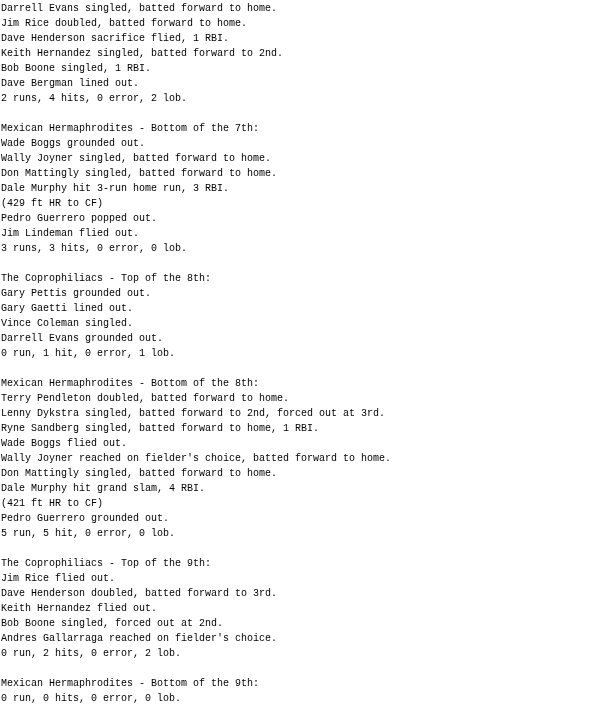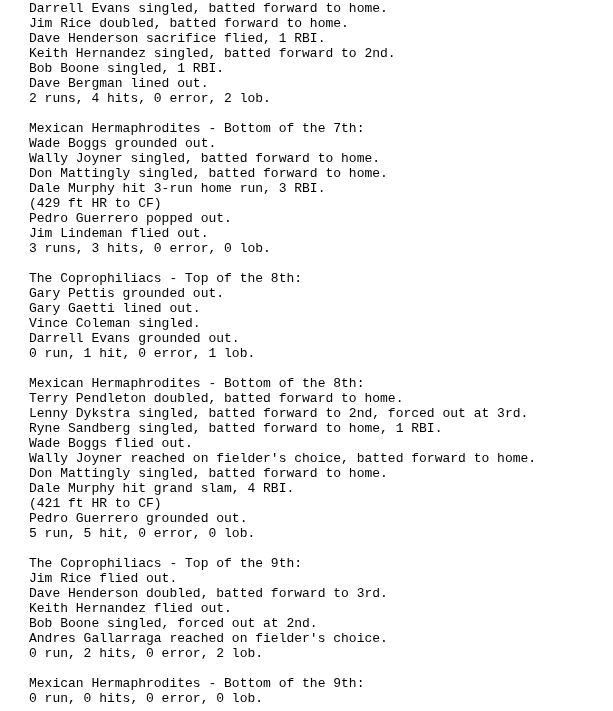--- a/index.html
+++ b/index.html
@@ -7,26 +7,25 @@
     padding: 0;
     background: #ffffff;
   }
   body {
     width: 613px;
     height: 711px;
     overflow: hidden;
   }
   .log {
     font-family: "Liberation Mono", "DejaVu Sans Mono", monospace;
-    font-size: 13px;
+    font-size: 10px;
     line-height: 15px;
     color: #000000;
     padding: 1px 0 0 1px;
     white-space: pre;
-    margin-left: 28px;
   }
   .line {
     height: 15px;
   }
 </style>
 </head>
 <body style="background: rgb(255, 255, 255);">
 
 <div class="log" style="color: rgb(0, 0, 0);"><div class="line play">Darrell Evans singled, batted forward to home.</div><div class="line play">Jim Rice doubled, batted forward to home.</div><div class="line play">Dave Henderson sacrifice flied, 1 RBI.</div><div class="line play">Keith Hernandez singled, batted forward to 2nd.</div><div class="line play">Bob Boone singled, 1 RBI.</div><div class="line play">Dave Bergman lined out.</div><div class="line summary">2 runs, 4 hits, 0 error, 2 lob.</div><div class="line blank">&nbsp;</div><div class="line header">Mexican Hermaphrodites - Bottom of the 7th:</div><div class="line play">Wade Boggs grounded out.</div><div class="line play">Wally Joyner singled, batted forward to home.</div><div class="line play">Don Mattingly singled, batted forward to home.</div><div class="line play">Dale Murphy hit 3-run home run, 3 RBI.</div><div class="line note">(429 ft HR to CF)</div><div class="line play">Pedro Guerrero popped out.</div><div class="line play">Jim Lindeman flied out.</div><div class="line summary">3 runs, 3 hits, 0 error, 0 lob.</div><div class="line blank">&nbsp;</div><div class="line header">The Coprophiliacs - Top of the 8th:</div><div class="line play">Gary Pettis grounded out.</div><div class="line play">Gary Gaetti lined out.</div><div class="line play">Vince Coleman singled.</div><div class="line play">Darrell Evans grounded out.</div><div class="line summary">0 run, 1 hit, 0 error, 1 lob.</div><div class="line blank">&nbsp;</div><div class="line header">Mexican Hermaphrodites - Bottom of the 8th:</div><div class="line play">Terry Pendleton doubled, batted forward to home.</div><div class="line play">Lenny Dykstra singled, batted forward to 2nd, forced out at 3rd.</div><div class="line play">Ryne Sandberg singled, batted forward to home, 1 RBI.</div><div class="line play">Wade Boggs flied out.</div><div class="line play">Wally Joyner reached on fielder's choice, batted forward to home.</div><div class="line play">Don Mattingly singled, batted forward to home.</div><div class="line play">Dale Murphy hit grand slam, 4 RBI.</div><div class="line note">(421 ft HR to CF)</div><div class="line play">Pedro Guerrero grounded out.</div><div class="line summary">5 run, 5 hit, 0 error, 0 lob.</div><div class="line blank">&nbsp;</div><div class="line header">The Coprophiliacs - Top of the 9th:</div><div class="line play">Jim Rice flied out.</div><div class="line play">Dave Henderson doubled, batted forward to 3rd.</div><div class="line play">Keith Hernandez flied out.</div><div class="line play">Bob Boone singled, forced out at 2nd.</div><div class="line play">Andres Gallarraga reached on fielder's choice.</div><div class="line summary">0 run, 2 hits, 0 error, 2 lob.</div><div class="line blank">&nbsp;</div><div class="line header">Mexican Hermaphrodites - Bottom of the 9th:</div><div class="line summary">0 run, 0 hits, 0 error, 0 lob.</div></div>
 

